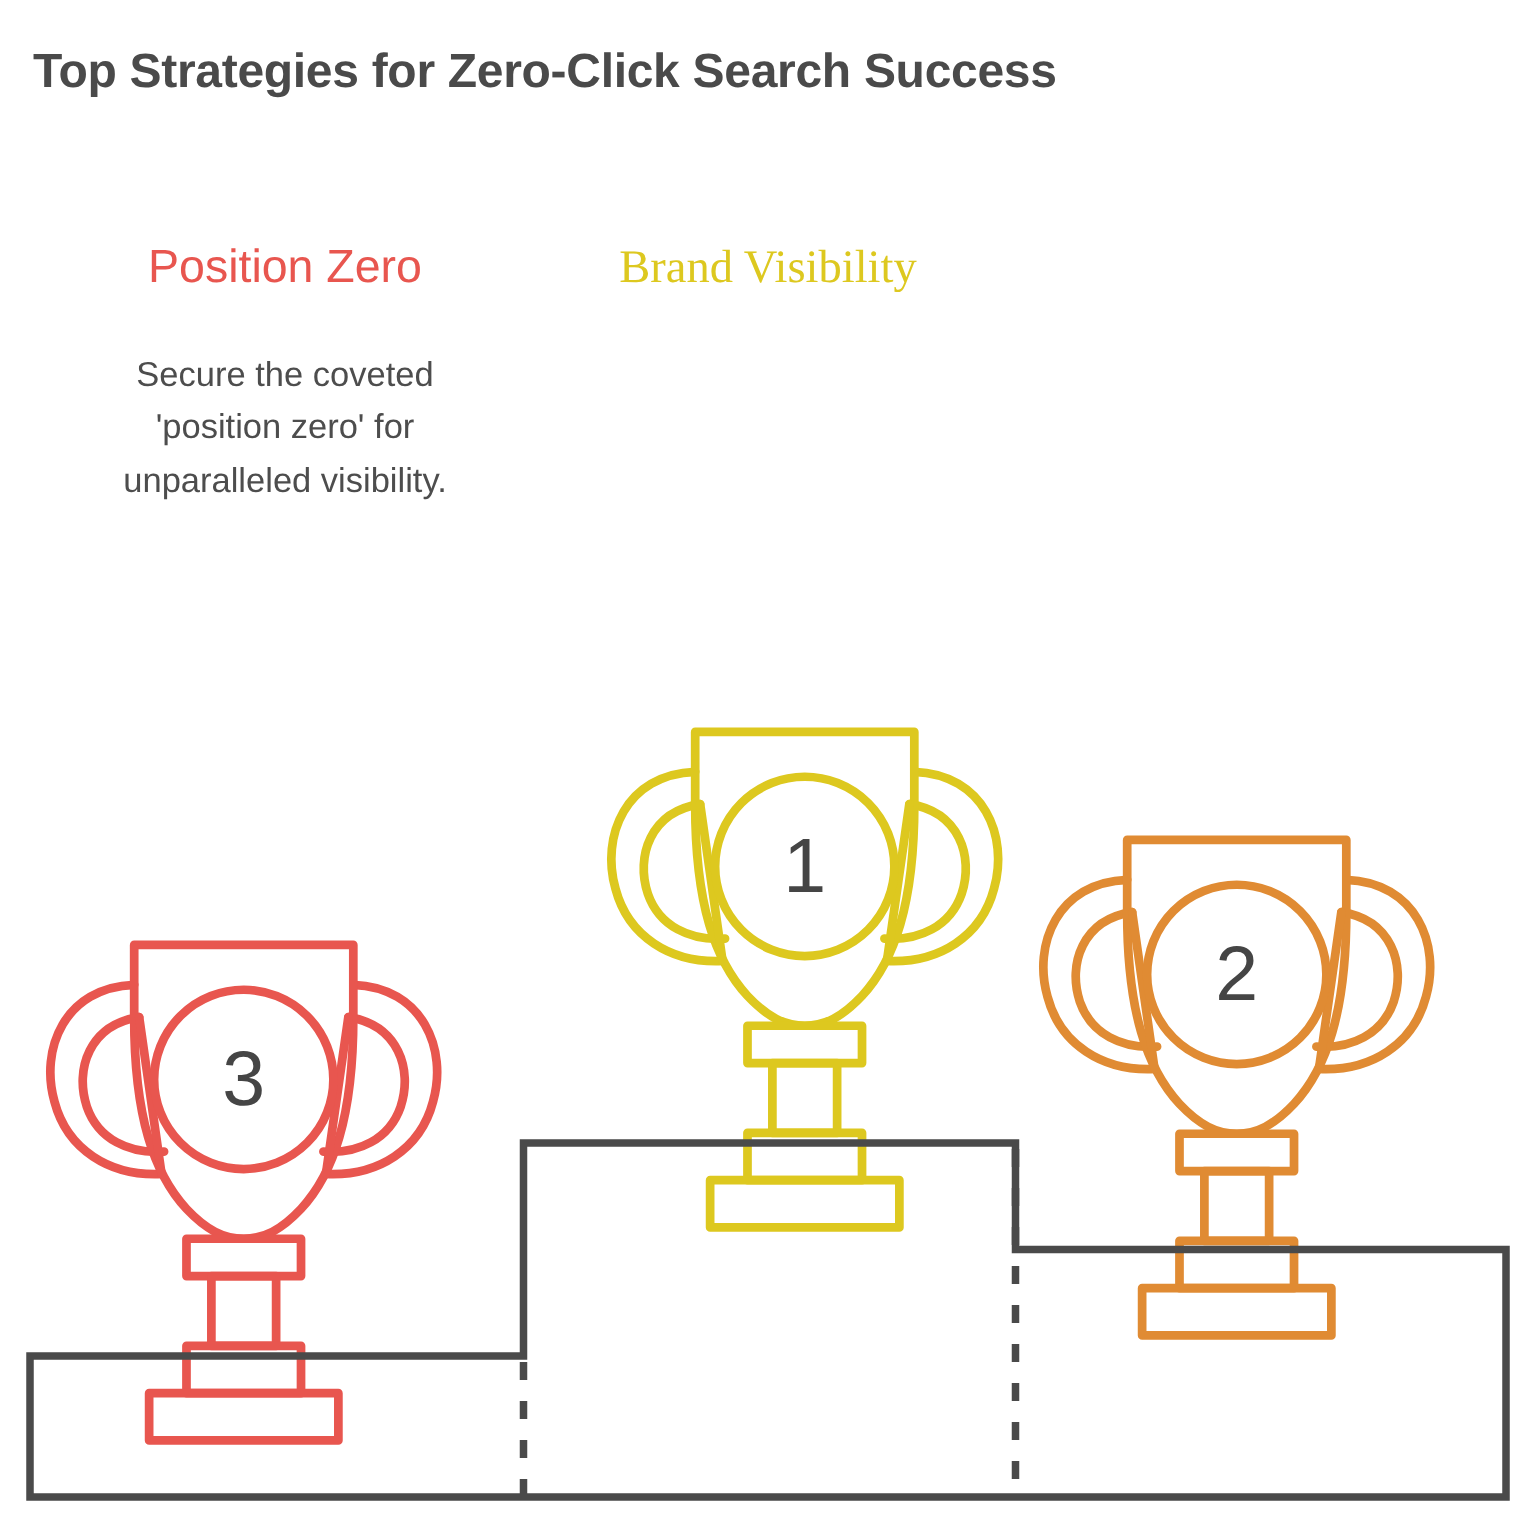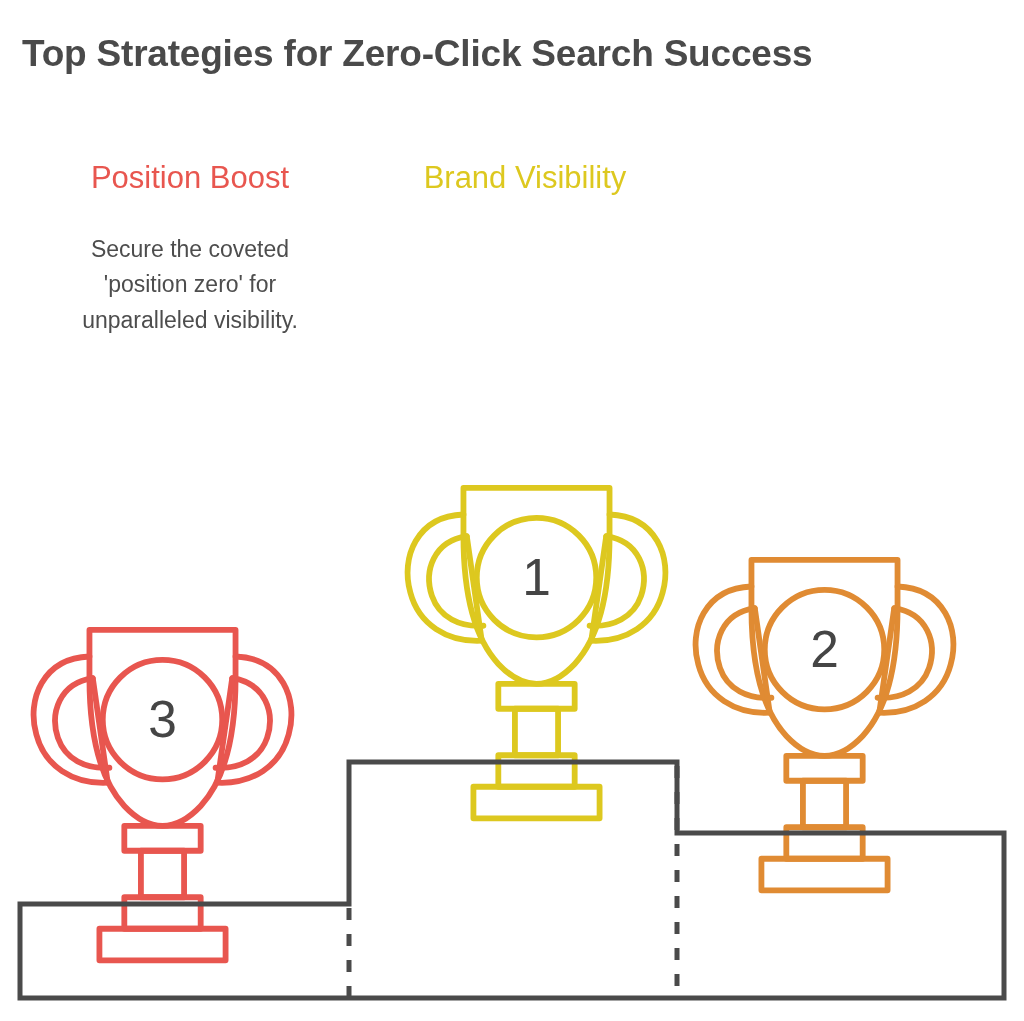--- a/index.html
+++ b/index.html
@@ -21,35 +21,35 @@
     inset: 0;
     width: 1024px;
     height: 1021px;
   }
 
   .page-title {
     position: absolute;
     left: 22px;
     top: 8px;
     width: 990px;
-    font-size: 37px;
+    font-size: 32px;
     font-weight: bold;
     color: #4a4a4a;
     letter-spacing: -0.2px;
     line-height: 1.15;
     white-space: nowrap;
   }
 
   .column {
     position: absolute;
     top: 158px;
     text-align: center;
   }
   .col-1 { left: 30px;  width: 320px; }
-  .col-2 { left: 365px; width: 320px; }
+  .col-2 { left: 352px; width: 320px; font-family: Liberation Serif, serif; }
   .col-3 { left: 674px; width: 320px; }
 
   .col-heading {
     font-size: 31px;
     font-weight: normal;
     line-height: 1.28;
     margin: 0;
   }
   .col-body {
     margin: 14px;
@@ -79,21 +79,21 @@
   }
 </style>
 </head>
 <body>
 
 <div id="infographic">
 
   <h1 class="page-title">Top Strategies for Zero-Click Search Success</h1>
 
   <div class="column col-1">
-    <div class="col-heading" style="color:#e8564f">Position Boost</div>
+    <div class="col-heading" style="color:#e8564f">Position Zero</div>
     <p class="col-body">Secure the coveted 'position zero' for unparalleled visibility.</p>
   </div>
 
   <div class="column col-2">
     <div class="col-heading" style="color:#ddc81f">Brand Visibility</div>
   </div>
 
 
   <svg class="stage" viewBox="0 0 1024 1021">
 

